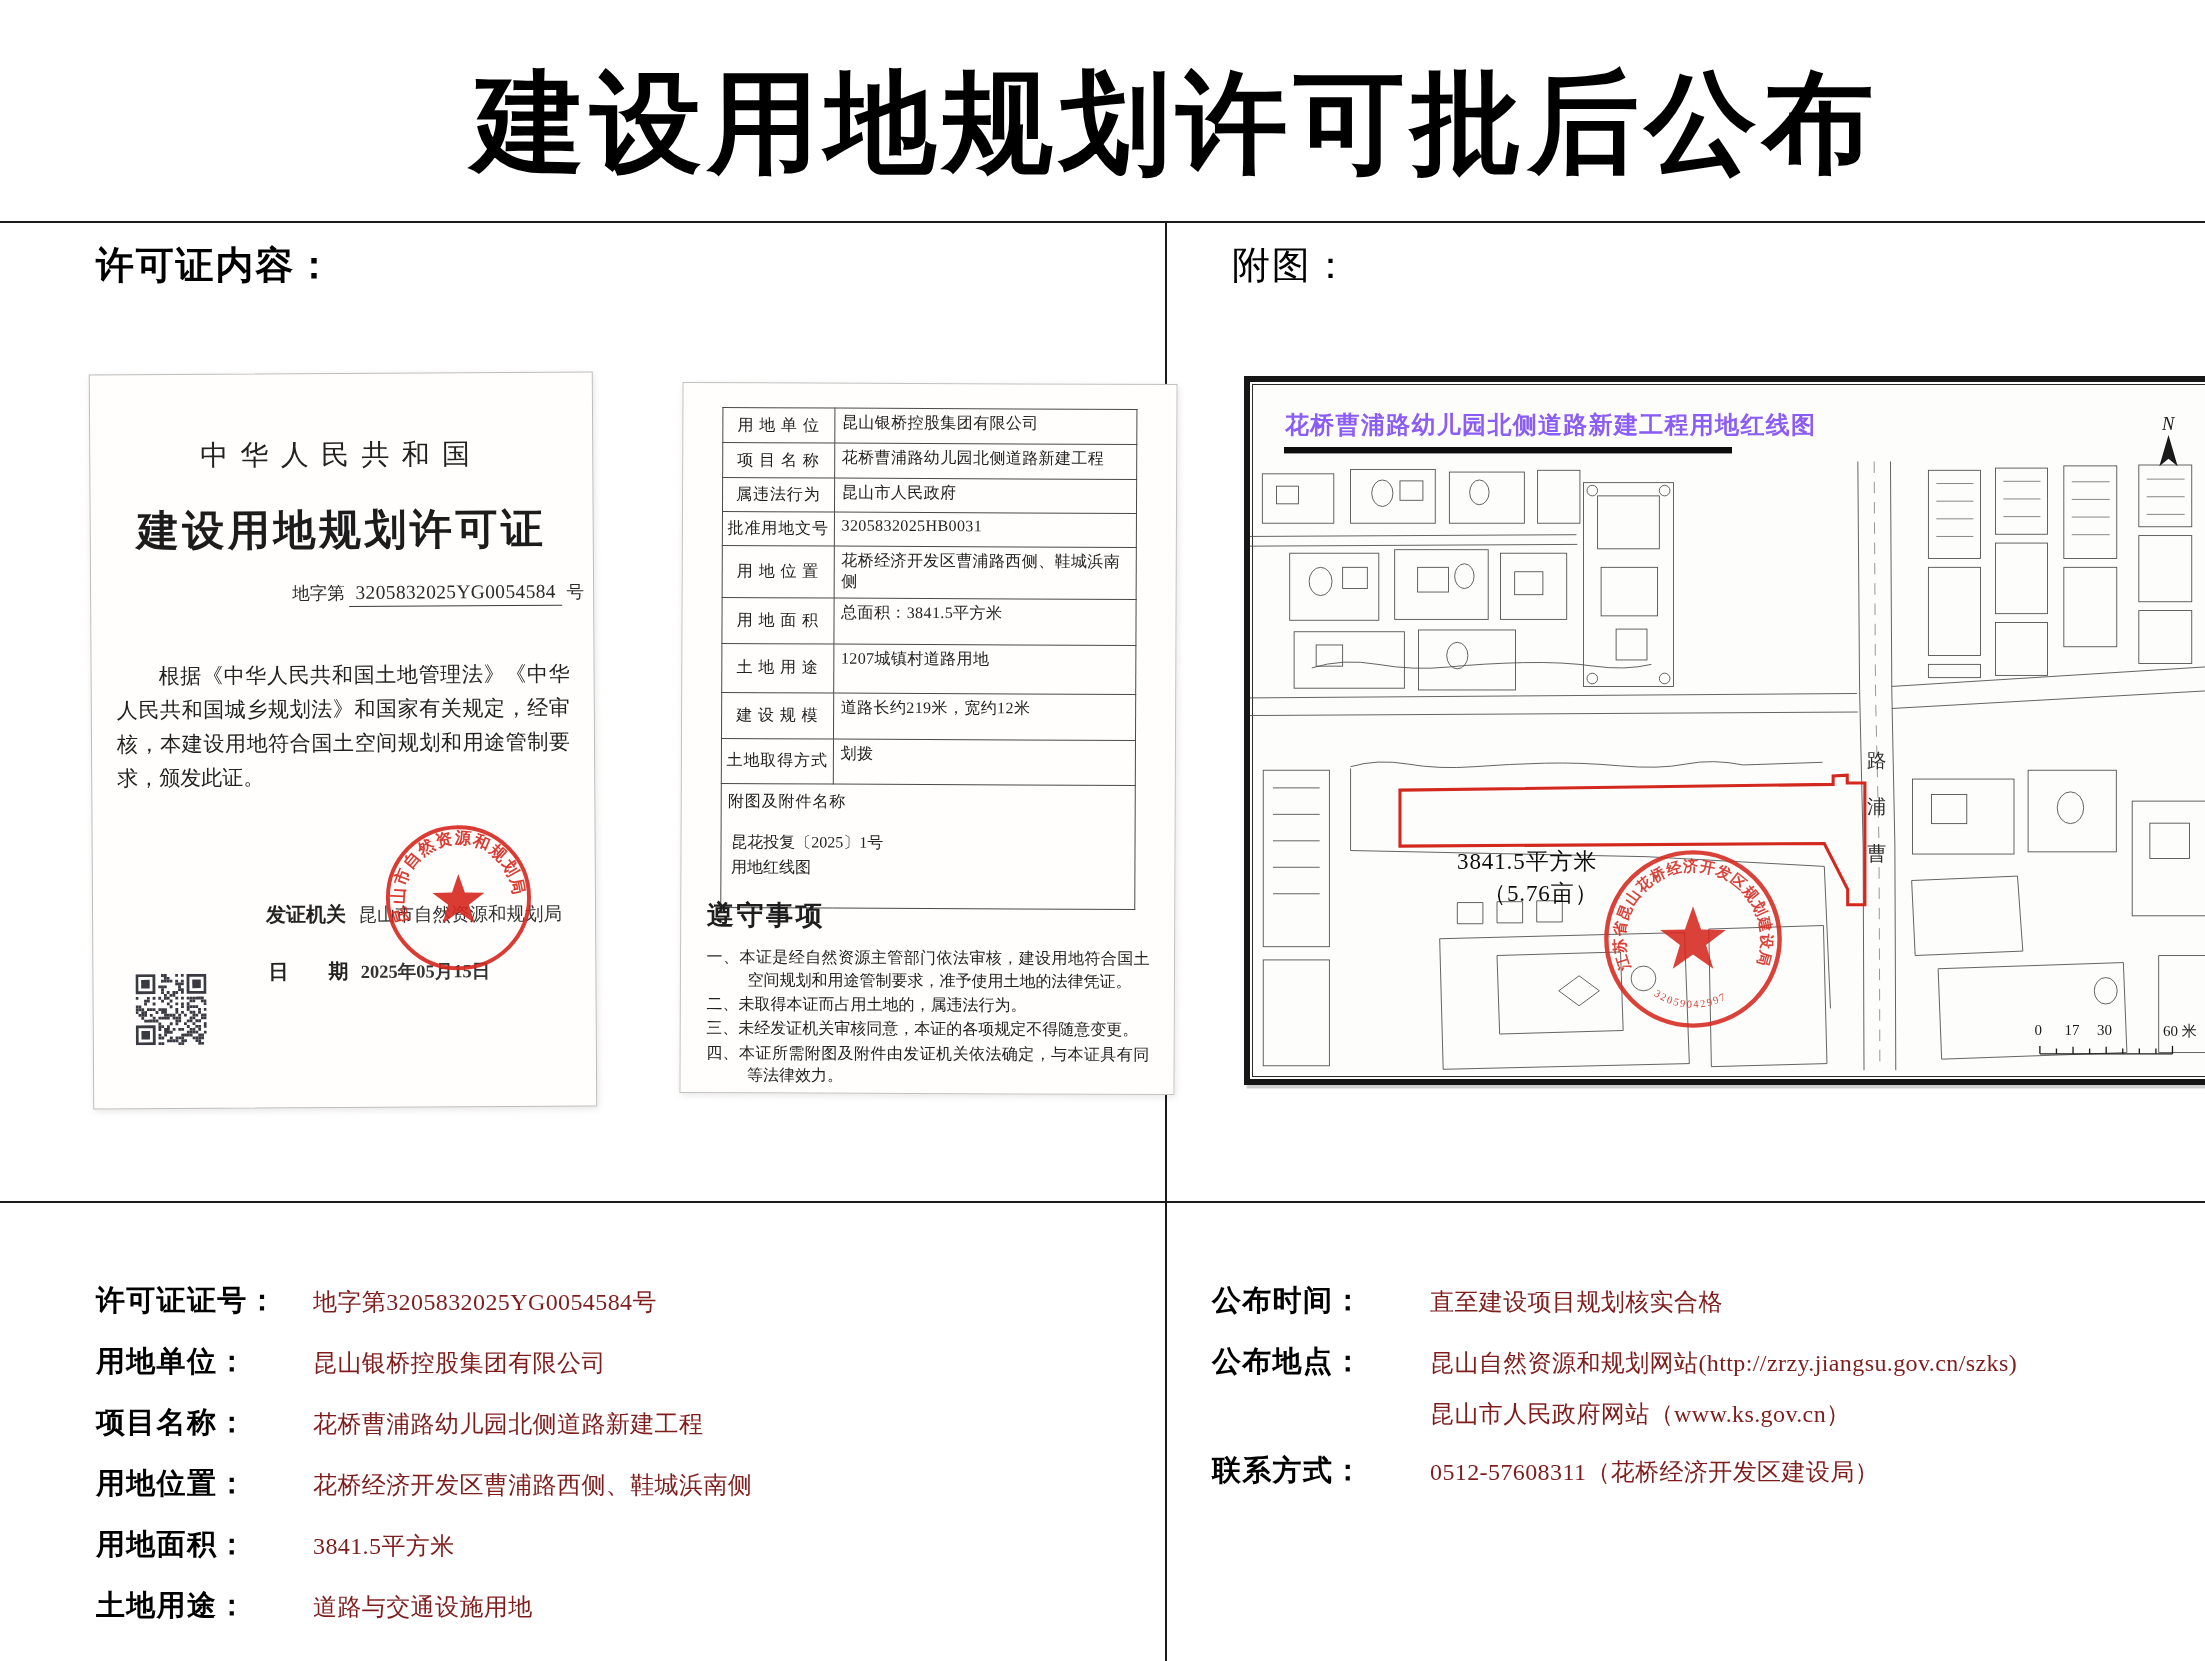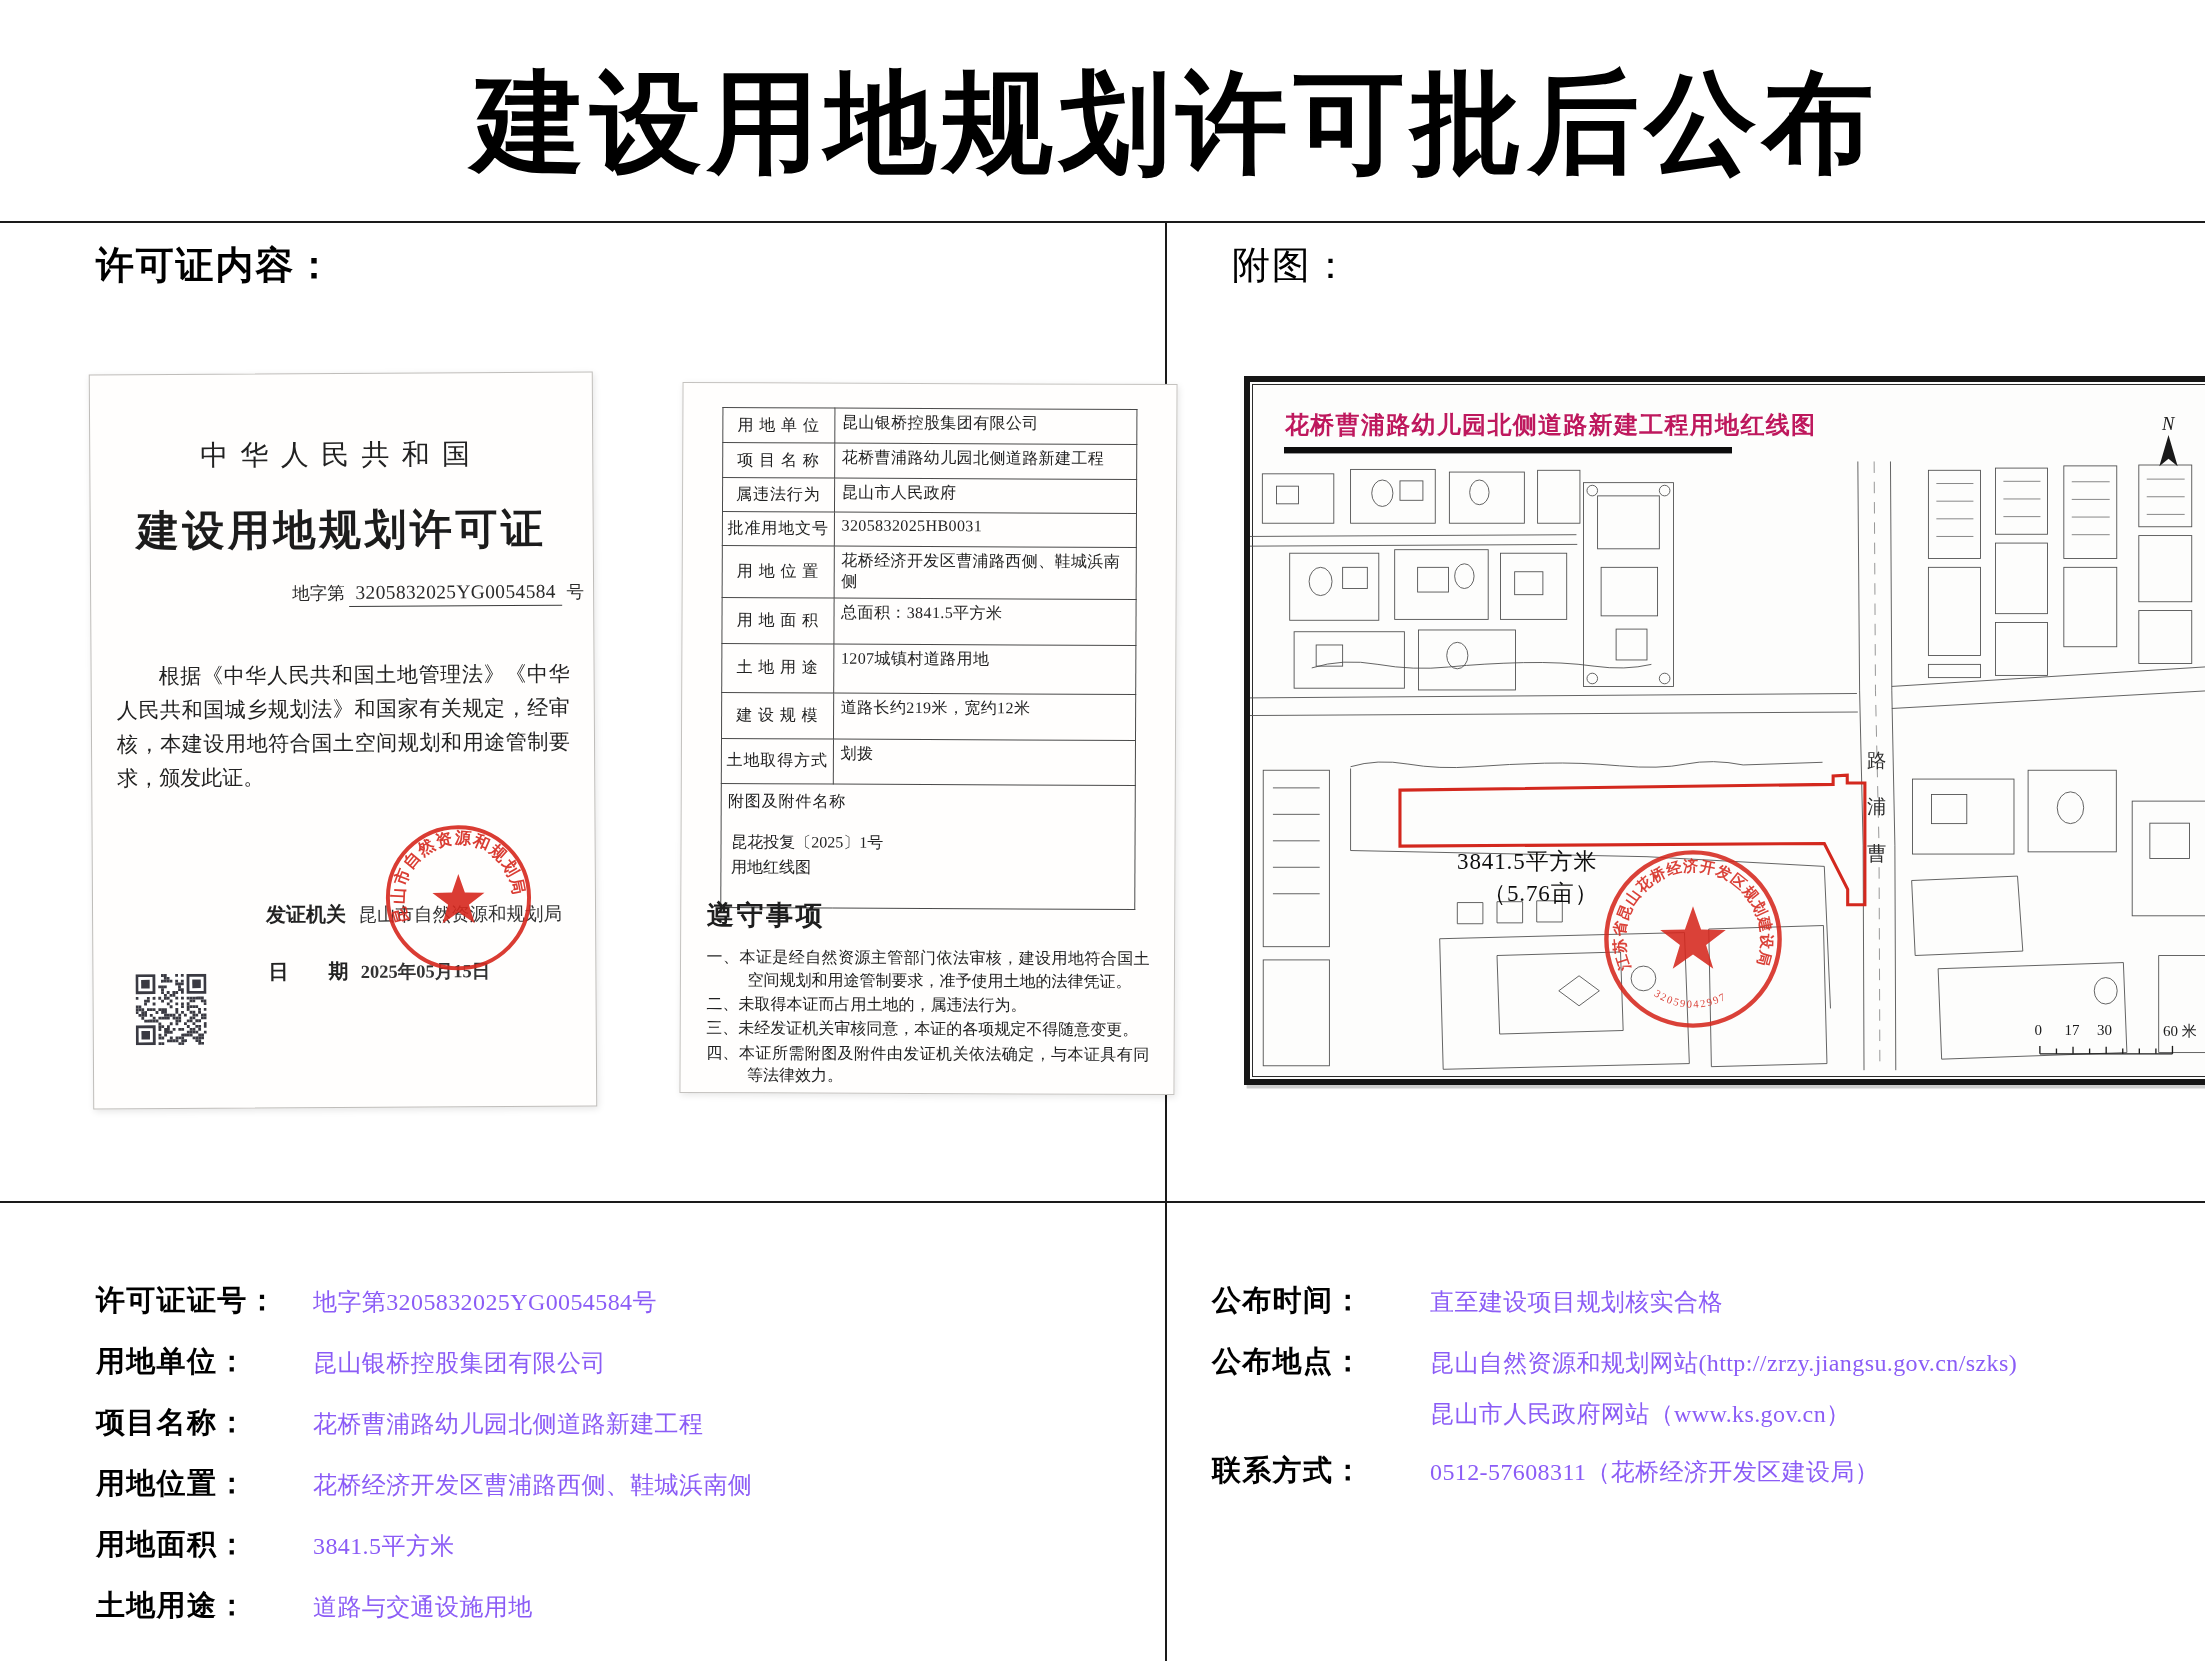--- a/index.html
+++ b/index.html
@@ -51,21 +51,21 @@
   .b-attach .a-line{font-size:16px;margin-left:3.5px;line-height:25px;}
   .b-notice{position:absolute;left:25.6px;top:514px;width:443px;}
   .b-notice-title{font-size:27px;font-weight:600;letter-spacing:2.6px;color:#1e1e1e;margin-bottom:13.2px;}
   .b-notice-item{font-size:16px;line-height:22.5px;color:#222;padding-left:41px;text-indent:-41px;
     margin-bottom:1.8px;text-align:justify;}
 
   
   .map-frame{position:absolute;left:1244px;top:376px;width:1011px;height:709px;
     border:6.2px solid #161616;box-sizing:border-box;background:#fdfdfc;box-shadow:2.6px 3.5px 0 #cfcfcf;}
   .map-inner{position:absolute;left:2.2px;top:2.2px;right:2.2px;bottom:2.2px;border:1.3px solid #2b2b2b;}
-  .map-title{position:absolute;left:35px;top:27px;font-size:24px;font-weight:bold;letter-spacing:1.3px;color:#be185d;}
+  .map-title{position:absolute;left:35px;top:27px;font-size:24px;font-weight:bold;letter-spacing:1.3px;color:#8b5cf6;}
   .map-underline{position:absolute;left:34px;top:65px;width:448px;height:5.7px;background:#0d0d0d;
     border-bottom:1.3px solid #9a9a9a;}
   .map-north{position:absolute;left:905px;top:32px;width:26.5px;text-align:center;}
   .map-north .n{font-size:18.5px;color:#1a1a1a;font-style:italic;}
   .basemap{position:absolute;left:0;top:0;width:996px;height:694px;}
   .map-area-label{position:absolute;left:207px;top:464px;font-size:23px;color:#0e0e0e;letter-spacing:0.9px;}
   .map-area-mu{position:absolute;left:233px;top:496px;font-size:23px;color:#0e0e0e;letter-spacing:0.9px;}
   .map-road{position:absolute;left:617px;top:365px;display:flex;flex-direction:column;gap:19.4px;
     font-size:19.4px;color:#2e2e2e;}
   .map-stamp{position:absolute;left:348px;top:462px;width:190px;height:190px;opacity:0.88;}
@@ -75,21 +75,21 @@
   .scale-ruler{position:absolute;left:0;top:23px;}
 
   
   .info-left{position:absolute;left:96px;top:1281px;}
   .info-right{position:absolute;left:1212px;top:1281px;}
   .info-row{display:flex;align-items:baseline;margin-bottom:21px;}
   .info-row .lbl{font-size:29px;font-weight:bold;letter-spacing:1.3px;color:#000;flex:0 0 auto;}
   .info-left .info-row .lbl{width:217px;}
   .info-right .info-row .lbl{width:218px;}
   .info-right .info-row.inline .lbl{width:auto;margin-right:11.5px;}
-  .info-row .val{font-size:24px;color:#8b5cf6;letter-spacing:0.4px;}
+  .info-row .val{font-size:24px;color:#7f1d1d;letter-spacing:0.4px;}
   .info-row.cont{margin-top:-5.3px;}
   .info-row.cont .spacer{width:218px;flex:0 0 auto;}
 </style>
 </head>
 <body>
 
 <div class="page">
 
   <div class="main-title">建设用地规划许可批后公布</div>
 

